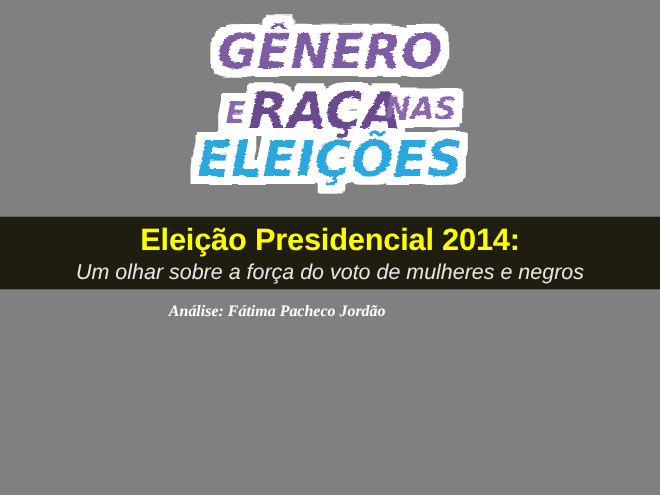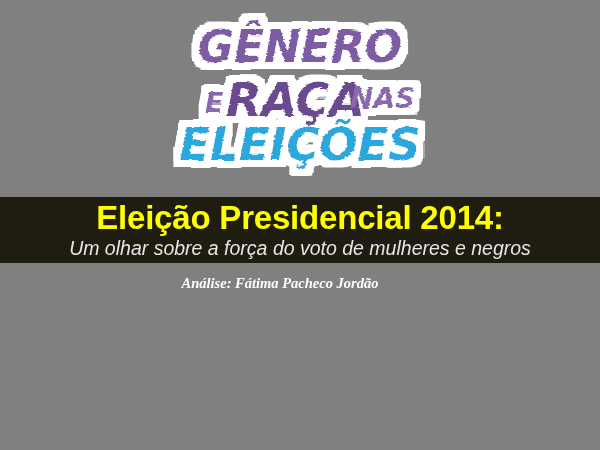--- a/index.html
+++ b/index.html
@@ -36,21 +36,21 @@
     width: 600px;
     height: 66px;
     background: #1f1d10;
     box-sizing: border-box;
     padding-top: 4px;
   }
   #main-title {
     margin: 0;
     text-align: center;
     color: #ffff00;
-    font-size: 33px;
+    font-size: 28px;
     font-weight: bold;
     letter-spacing: -0.2px;
     line-height: 34px;
     white-space: nowrap;
   }
   #subtitle {
     margin: 0;
     text-align: center;
     color: #e5e5e5;
     font-size: 19.5px;
@@ -66,21 +66,20 @@
     left: 0;
     top: 275px;
     width: 504px;
     text-align: center;
     color: #ffffff;
     font-family: "Liberation Serif", serif;
     font-size: 14.5px;
     font-weight: bold;
     font-style: italic;
     white-space: nowrap;
-    margin-left: 28px;
   }
 
   
   #footer {
     position: absolute;
     left: 0;
     top: 355px;
     width: 600px;
     height: 80px;
   }

